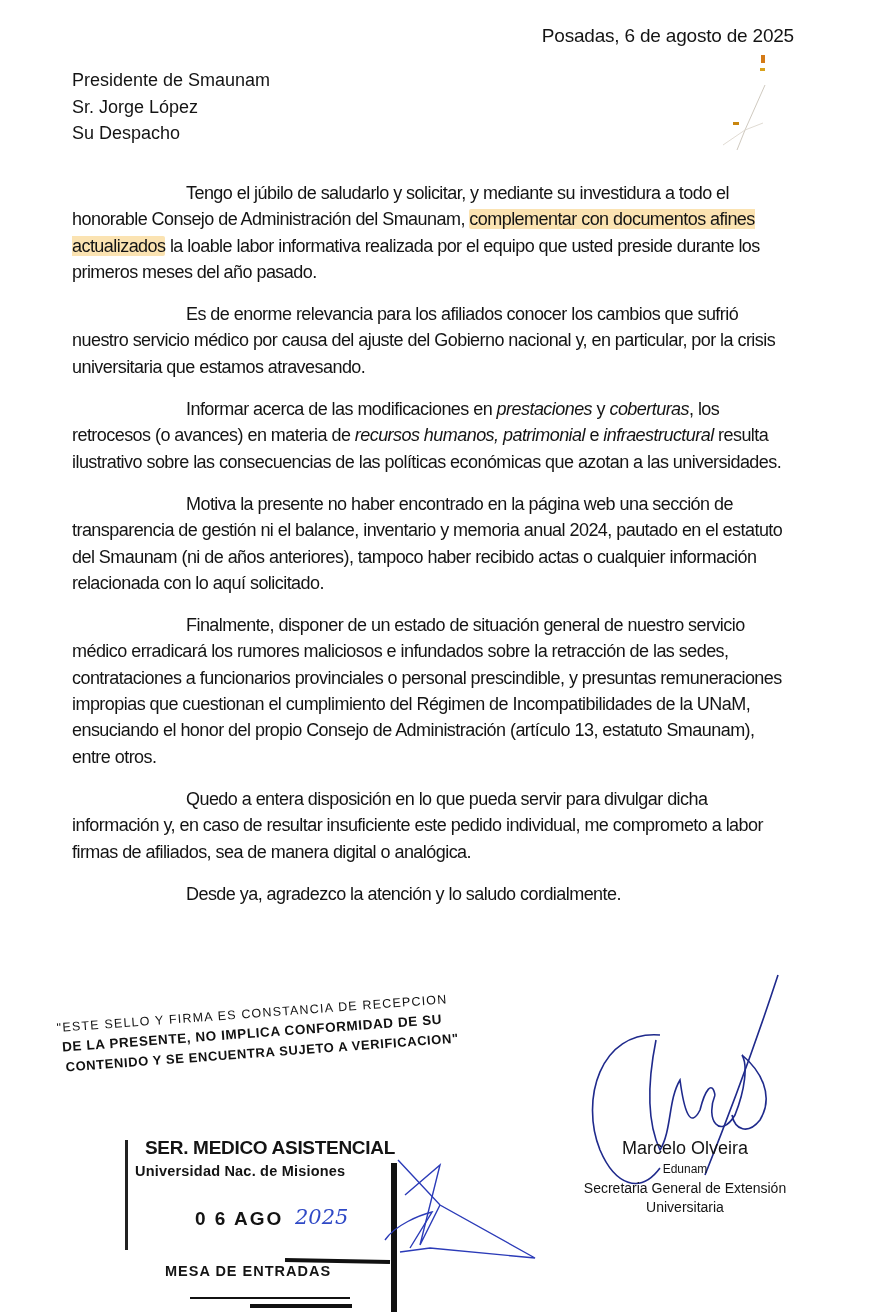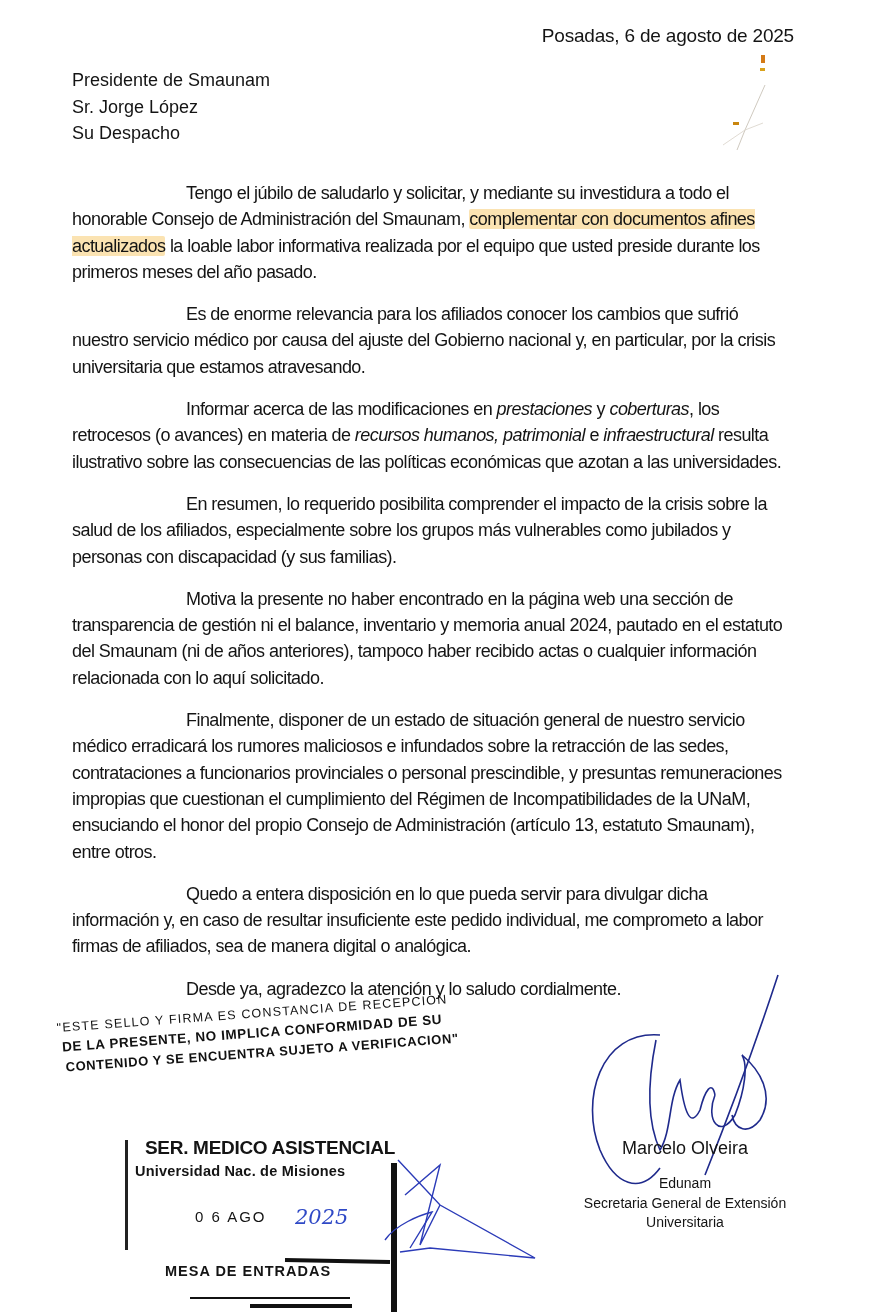--- a/index.html
+++ b/index.html
@@ -49,41 +49,41 @@
   }
   .stamp-box .title {
     position: absolute; top: 2px; left: 20px; font-weight: bold; font-size: 19px;
     letter-spacing: -0.3px; white-space: nowrap;
   }
   .stamp-box .sub {
     position: absolute; top: 28px; left: 10px; font-weight: bold; font-size: 14.5px;
     letter-spacing: 0.2px; white-space: nowrap;
   }
   .stamp-box .stamp-date {
-    position: absolute; top: 73px; left: 70px; font-weight: normal; font-size: 15px;
+    position: absolute; top: 73px; left: 70px; font-weight: bold; font-size: 19px;
     letter-spacing: 2px; white-space: nowrap;
   }
   .stamp-box .stamp-year {
     position: absolute; top: 70px; left: 170px; font-family: "DejaVu Serif", serif;
     font-size: 21px; color: #2f49c6; font-style: italic; white-space: nowrap; text-align: center;
   }
   .stamp-box .mesa {
     position: absolute; top: 128px; left: 40px; font-weight: bold; font-size: 14.5px;
     letter-spacing: 1px; white-space: nowrap;
   }
   .stamp-left-bar { position: absolute; left: 125px; top: 1140px; width: 3px; height: 110px; background: #222; }
   .stamp-right-bar { position: absolute; left: 391px; top: 1163px; width: 6px; height: 149px; background: #111; }
 
   .stamp-svg { position: absolute; left: 0; top: 0; width: 876px; height: 1312px; pointer-events: none; }
 
   .signature-block {
     position: absolute; top: 1138px; left: 560px; width: 250px; text-align: center;
   }
   .sig-name { font-size: 18px; position: relative; left: 0; }
-  .sig-org { font-size: 14px; margin-top: 16px; }
+  .sig-org { font-size: 12px; margin-top: 3px; }
   .sig-role { font-size: 14px; margin-top: 3px; line-height: 19px; }
 </style>
 </head>
 <body>
 
 <div class="date">Posadas, 6 de agosto de 2025</div>
 
 <svg class="mark-top" viewBox="0 0 60 100">
   <path d="M50 30 L30 75 L22 95" stroke="#cfc9bf" stroke-width="1" fill="none"></path>
   <path d="M8 90 L30 75 L48 68" stroke="#d8d2c8" stroke-width="0.8" fill="none"></path>
@@ -98,21 +98,20 @@
   <div>Su Despacho</div>
 </div>
 
 <div class="body-text">
   <p class="para"><span>Tengo el júbilo de saludarlo y solicitar, y mediante su investidura a todo el honorable Consejo de Administración del Smaunam, </span><span class="hl">complementar con documentos afines actualizados</span><span> la loable labor informativa realizada por el equipo que usted preside durante los primeros meses del año pasado.</span></p>
 
   <p class="para">Es de enorme relevancia para los afiliados conocer los cambios que sufrió nuestro servicio médico por causa del ajuste del Gobierno nacional y, en particular, por la crisis universitaria que estamos atravesando.</p>
 
   <p class="para"><span>Informar acerca de las modificaciones en </span><em>prestaciones</em><span> y </span><em>coberturas</em><span>, los retrocesos (o avances) en materia de </span><em>recursos humanos, patrimonial</em><span> e </span><em>infraestructural</em><span> resulta ilustrativo sobre las consecuencias de las políticas económicas que azotan a las universidades.</span></p>
 
-  <p class="para">En resumen, lo requerido posibilita comprender el impacto de la crisis sobre la salud de los afiliados, especialmente sobre los grupos más vulnerables como jubilados y personas con discapacidad (y sus familias).</p>
 
   <p class="para">Motiva la presente no haber encontrado en la página web una sección de transparencia de gestión ni el balance, inventario y memoria anual 2024, pautado en el estatuto del Smaunam (ni de años anteriores), tampoco haber recibido actas o cualquier información relacionada con lo aquí solicitado.</p>
 
   <p class="para">Finalmente, disponer de un estado de situación general de nuestro servicio médico erradicará los rumores maliciosos e infundados sobre la retracción de las sedes, contrataciones a funcionarios provinciales o personal prescindible, y presuntas remuneraciones impropias que cuestionan el cumplimiento del Régimen de Incompatibilidades de la UNaM, ensuciando el honor del propio Consejo de Administración (artículo 13, estatuto Smaunam), entre otros.</p>
 
   <p class="para">Quedo a entera disposición en lo que pueda servir para divulgar dicha información y, en caso de resultar insuficiente este pedido individual, me comprometo a labor firmas de afiliados, sea de manera digital o analógica.</p>
 
   <p class="para closing">Desde ya, agradezco la atención y lo saludo cordialmente.</p>
 </div>
 

